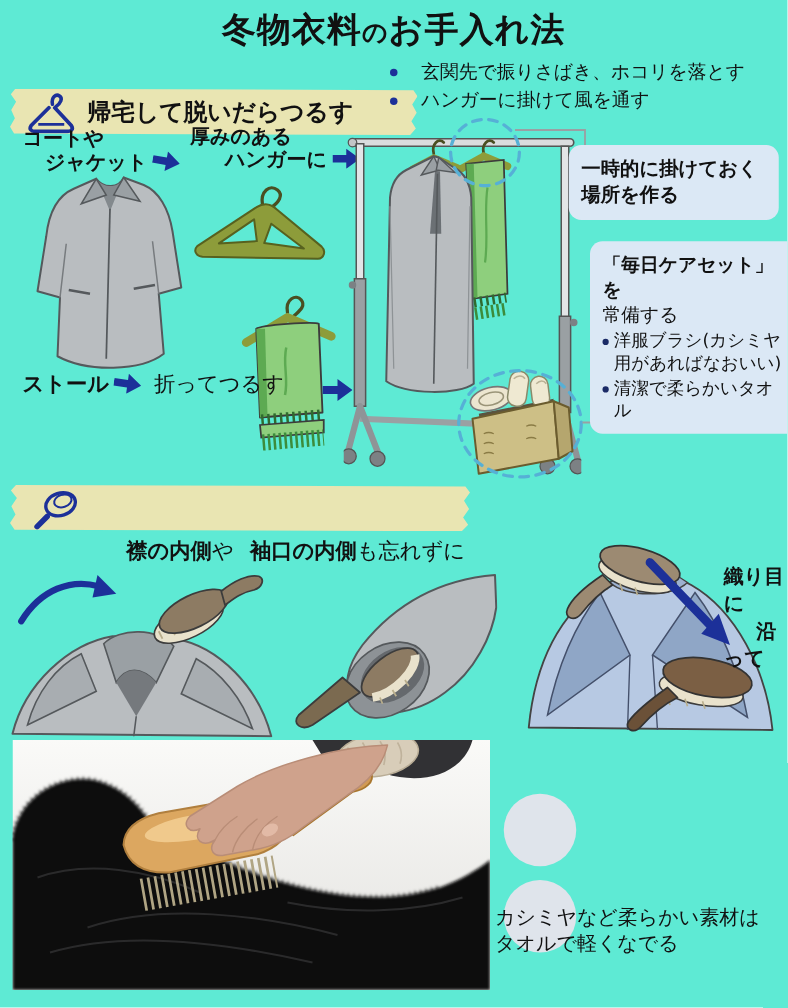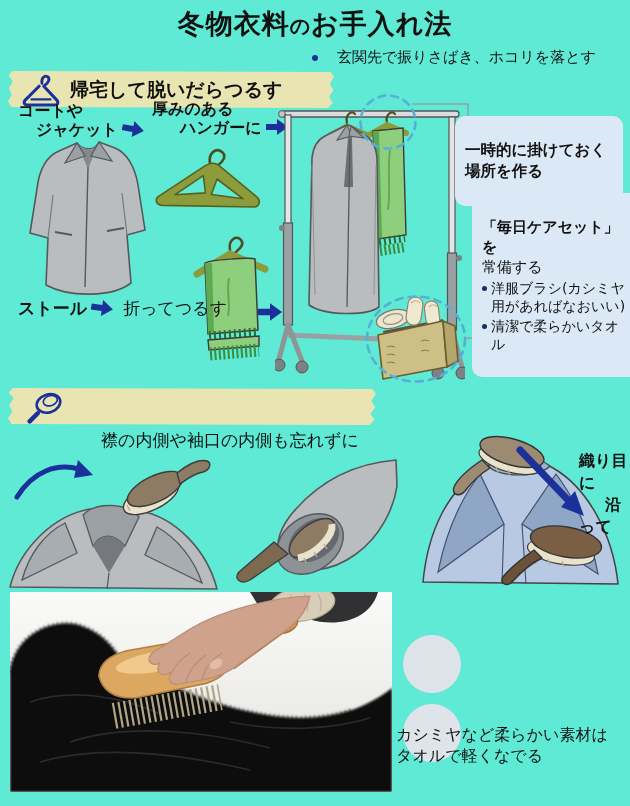--- a/index.html
+++ b/index.html
@@ -12,28 +12,28 @@
   .tape{position:absolute;background:var(--tape);display:flex;align-items:center;gap:10px;
         padding:0 14px;
         clip-path:polygon(1.3% 0%,99% 3%,100% 16%,98.7% 34%,99.8% 52%,98.5% 70%,99.6% 86%,98.2% 100%,1% 97%,0% 82%,1.2% 64%,0.3% 46%,1.5% 28%,0.2% 12%);}
   .tape .hd{font-weight:bold;font-size:19px;white-space:nowrap;}
   .tips{position:absolute;left:312px;top:46px;font-size:15px;line-height:23px;}
   .tipline{display:flex;align-items:center;gap:19px;white-space:nowrap;}
   .dot{width:6px;height:6px;border-radius:50%;background:var(--navy);flex:0 0 auto;}
   .lbl{position:absolute;font-weight:bold;font-size:16px;line-height:19px;white-space:nowrap;}
   .plain{font-weight:normal;}
   .arr{display:inline-block;vertical-align:-2px;margin-left:4px;}
-  .ibox{position:absolute;background:var(--info-box);border-radius:10px;padding:24px 10px;}
+  .ibox{position:absolute;background:var(--info-box);border-radius:10px;padding:9px 10px;}
   .ibox .b{font-weight:bold;}
   .ibox1{left:455px;top:116px;width:148px;font-size:15.5px;line-height:21px;font-weight:bold;}
   .ibox2{left:472px;top:193px;width:150px;font-size:15px;line-height:20px;}
   .ibox2 .item{display:flex;gap:4px;font-size:14px;line-height:17.5px;margin-top:3px;}
   .ibox2 .item .dot{margin-top:6px;width:5px;height:5px;background:#1a2a66;}
   .note{position:absolute;left:0;top:429px;width:460px;text-align:center;font-size:17px;}
-  .note b{font-weight:normal;}
+  .note b{font-weight:bold;margin-left:13px;}
   .weave{position:absolute;font-weight:bold;font-size:16px;line-height:22px;}
   .circle{position:absolute;width:58px;height:58px;border-radius:50%;background:var(--tip-circle);}
   .btip{position:absolute;font-size:16px;line-height:21px;white-space:nowrap;}
   svg{display:block;}
   .ln{fill:none;stroke:#9aa0a3;stroke-width:1.5;}
   .dash{fill:none;stroke:var(--dashed);stroke-width:2.6;stroke-dasharray:7 6;stroke-linecap:round;}
 </style>
 </head>
 <body>
 
@@ -47,20 +47,24 @@
       <path d="M23 14 L37 29 C39 32 37 34 34 34 L6 34 C3 34 1 32 3 29 L18 14" fill="none" stroke="var(--navy)" stroke-width="3.2" stroke-linejoin="round" stroke-linecap="round"></path>
       <path d="M9 28 L31 28" fill="none" stroke="var(--navy)" stroke-width="2.4"></path>
     </svg>
     <span class="hd">帰宅して脱いだらつるす</span>
   </div>
 
   <div class="tips">
     <div class="tipline">
         <span class="dot"></span>
         <span>玄関先で振りさばき、ホコリを落とす</span>
+      </div>
+    <div class="tipline">
+        <span class="dot"></span>
+        <span>ハンガーに掛けて風を通す</span>
       </div>
   </div>
 
   <div class="lbl" style="left:18px;top:101px;">
     <span>コートや</span><br>
     <span style="margin-left:18px;">ジャケット</span><svg class="arr" width="22" height="16" viewBox="0 0 22 16" style="transform:rotate(10deg);">
         <polygon points="0,5 11,5 11,0 22,8 11,16 11,11 0,11" fill="var(--navy)"></polygon>
       </svg>
   </div>
   <div class="lbl" style="left:152px;top:99px;">

